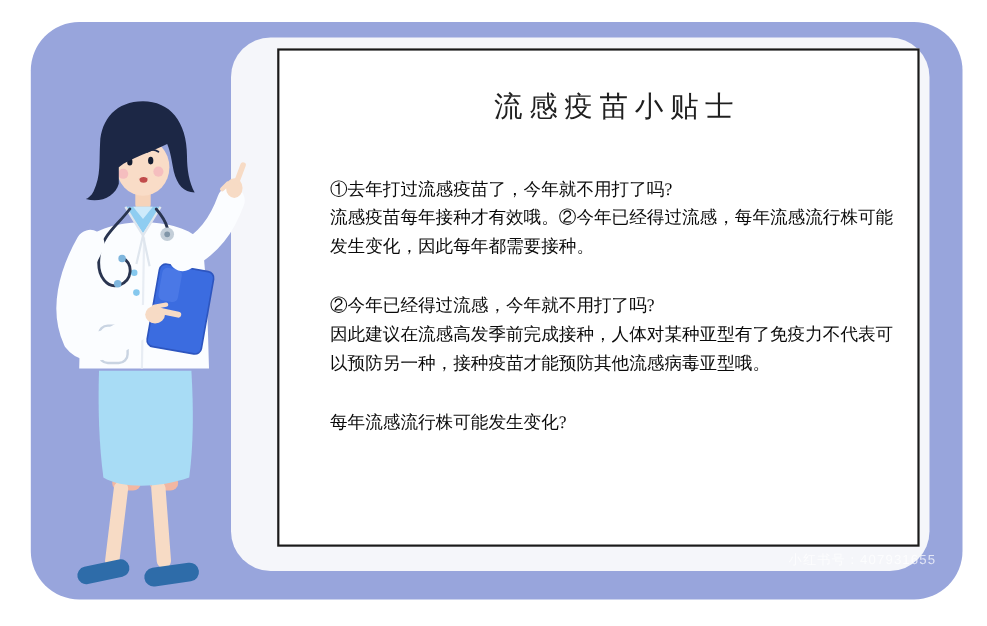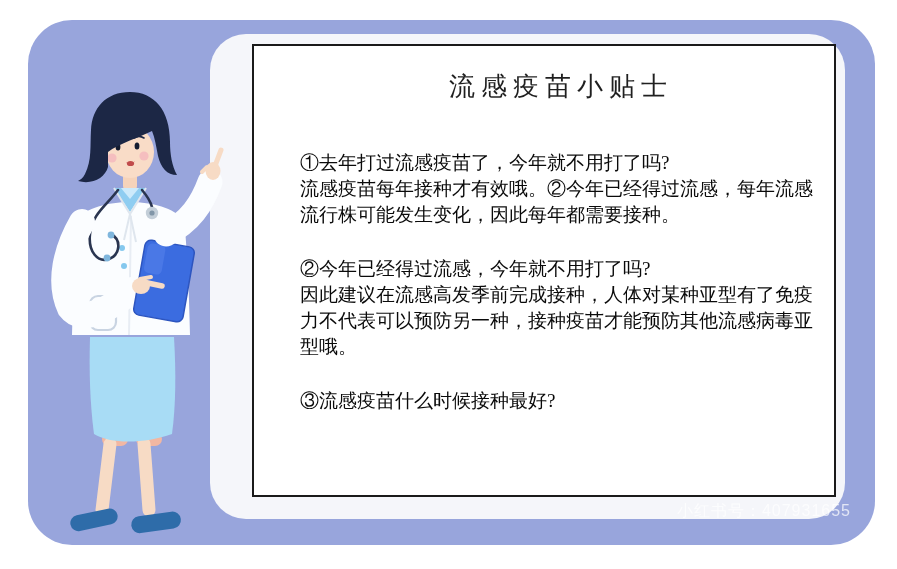--- a/index.html
+++ b/index.html
@@ -14,37 +14,37 @@
   .panel{
     position:absolute;left:210px;top:34px;width:635px;height:485px;
     border-radius:36px;background:#f5f6fa;
   }
   .tipbox{
     position:absolute;left:252px;top:44px;width:584px;height:453px;
     background:#ffffff;border:2px solid #1a1a1a;box-sizing:border-box;
     padding:20px 12px 0 46px;
   }
   .title{
-    margin:4px;text-align:center;
+    margin:14px;text-align:center;
     font-family:"Liberation Serif",serif;font-weight:400;
     font-size:26px;line-height:34px;letter-spacing:6px;color:#1f1f1f;
   }
   .sections{
     margin-top:46px;
     font-family:"Liberation Serif",serif;
-    font-size:19px;line-height:26px;color:#0a0a0a;
+    font-size:16px;line-height:26px;color:#0a0a0a;
   }
   .section{margin:0 0 28px 0;}
   .section p{margin:0;}
   .doctor{
     position:absolute;left:48px;top:82px;width:190px;height:463px;z-index:3;
   }
   .watermark{
     position:absolute;right:46px;top:501px;z-index:4;
-    font-size:16px;letter-spacing:1px;color:rgba(255,255,255,0.72);
+    font-size:12px;letter-spacing:1px;color:rgba(255,255,255,0.72);
     font-family:"Liberation Sans",sans-serif;
   }
 </style>
 </head>
 <body>
 
 <div class="card"></div>
 
 <svg class="doctor" viewBox="0 0 190 463" xmlns="http://www.w3.org/2000/svg">
 
@@ -134,18 +134,18 @@
   <div class="sections">
     <div class="section">
       <p>①去年打过流感疫苗了，今年就不用打了吗?</p>
       <p>流感疫苗每年接种才有效哦。②今年已经得过流感，每年流感流行株可能发生变化，因此每年都需要接种。</p>
     </div>
     <div class="section">
       <p>②今年已经得过流感，今年就不用打了吗?</p>
       <p>因此建议在流感高发季前完成接种，人体对某种亚型有了免疫力不代表可以预防另一种，接种疫苗才能预防其他流感病毒亚型哦。</p>
     </div>
     <div class="section">
-      <p>③流感疫苗什么时候接种最好?</p>
+      <p>每年流感流行株可能发生变化?</p>
     </div>
   </div>
 </div>
 
 <div class="watermark">小红书号：407931655</div>
 
 </body></html>

